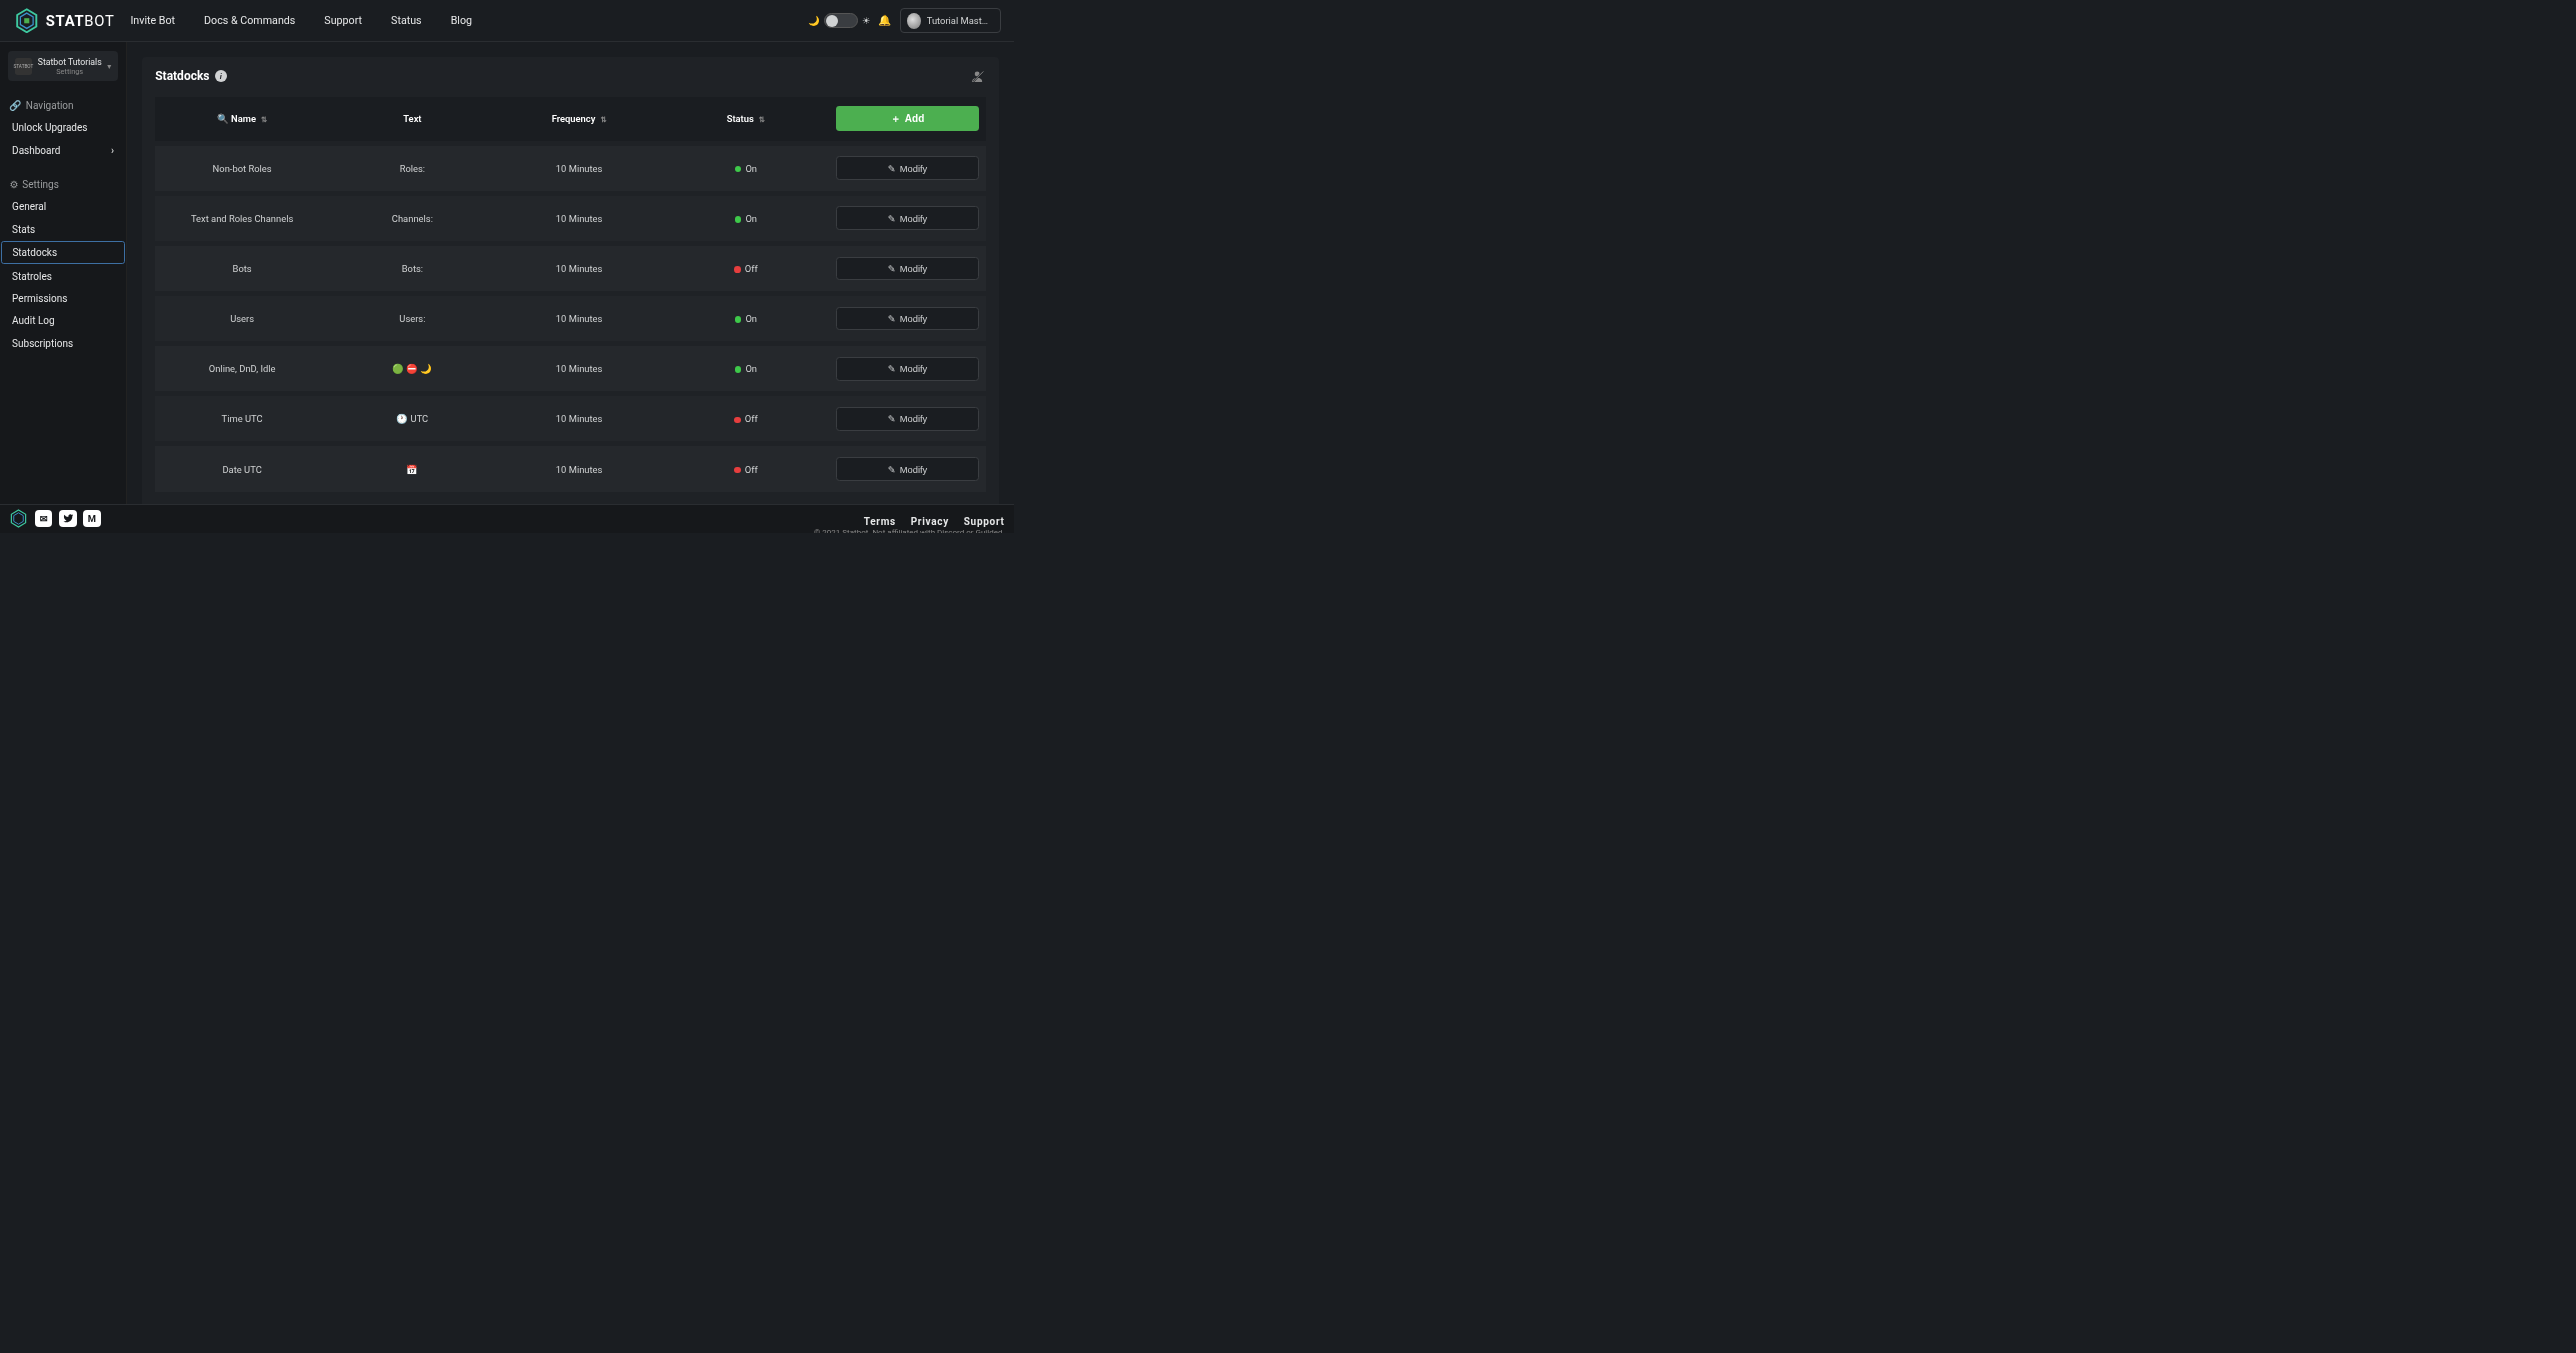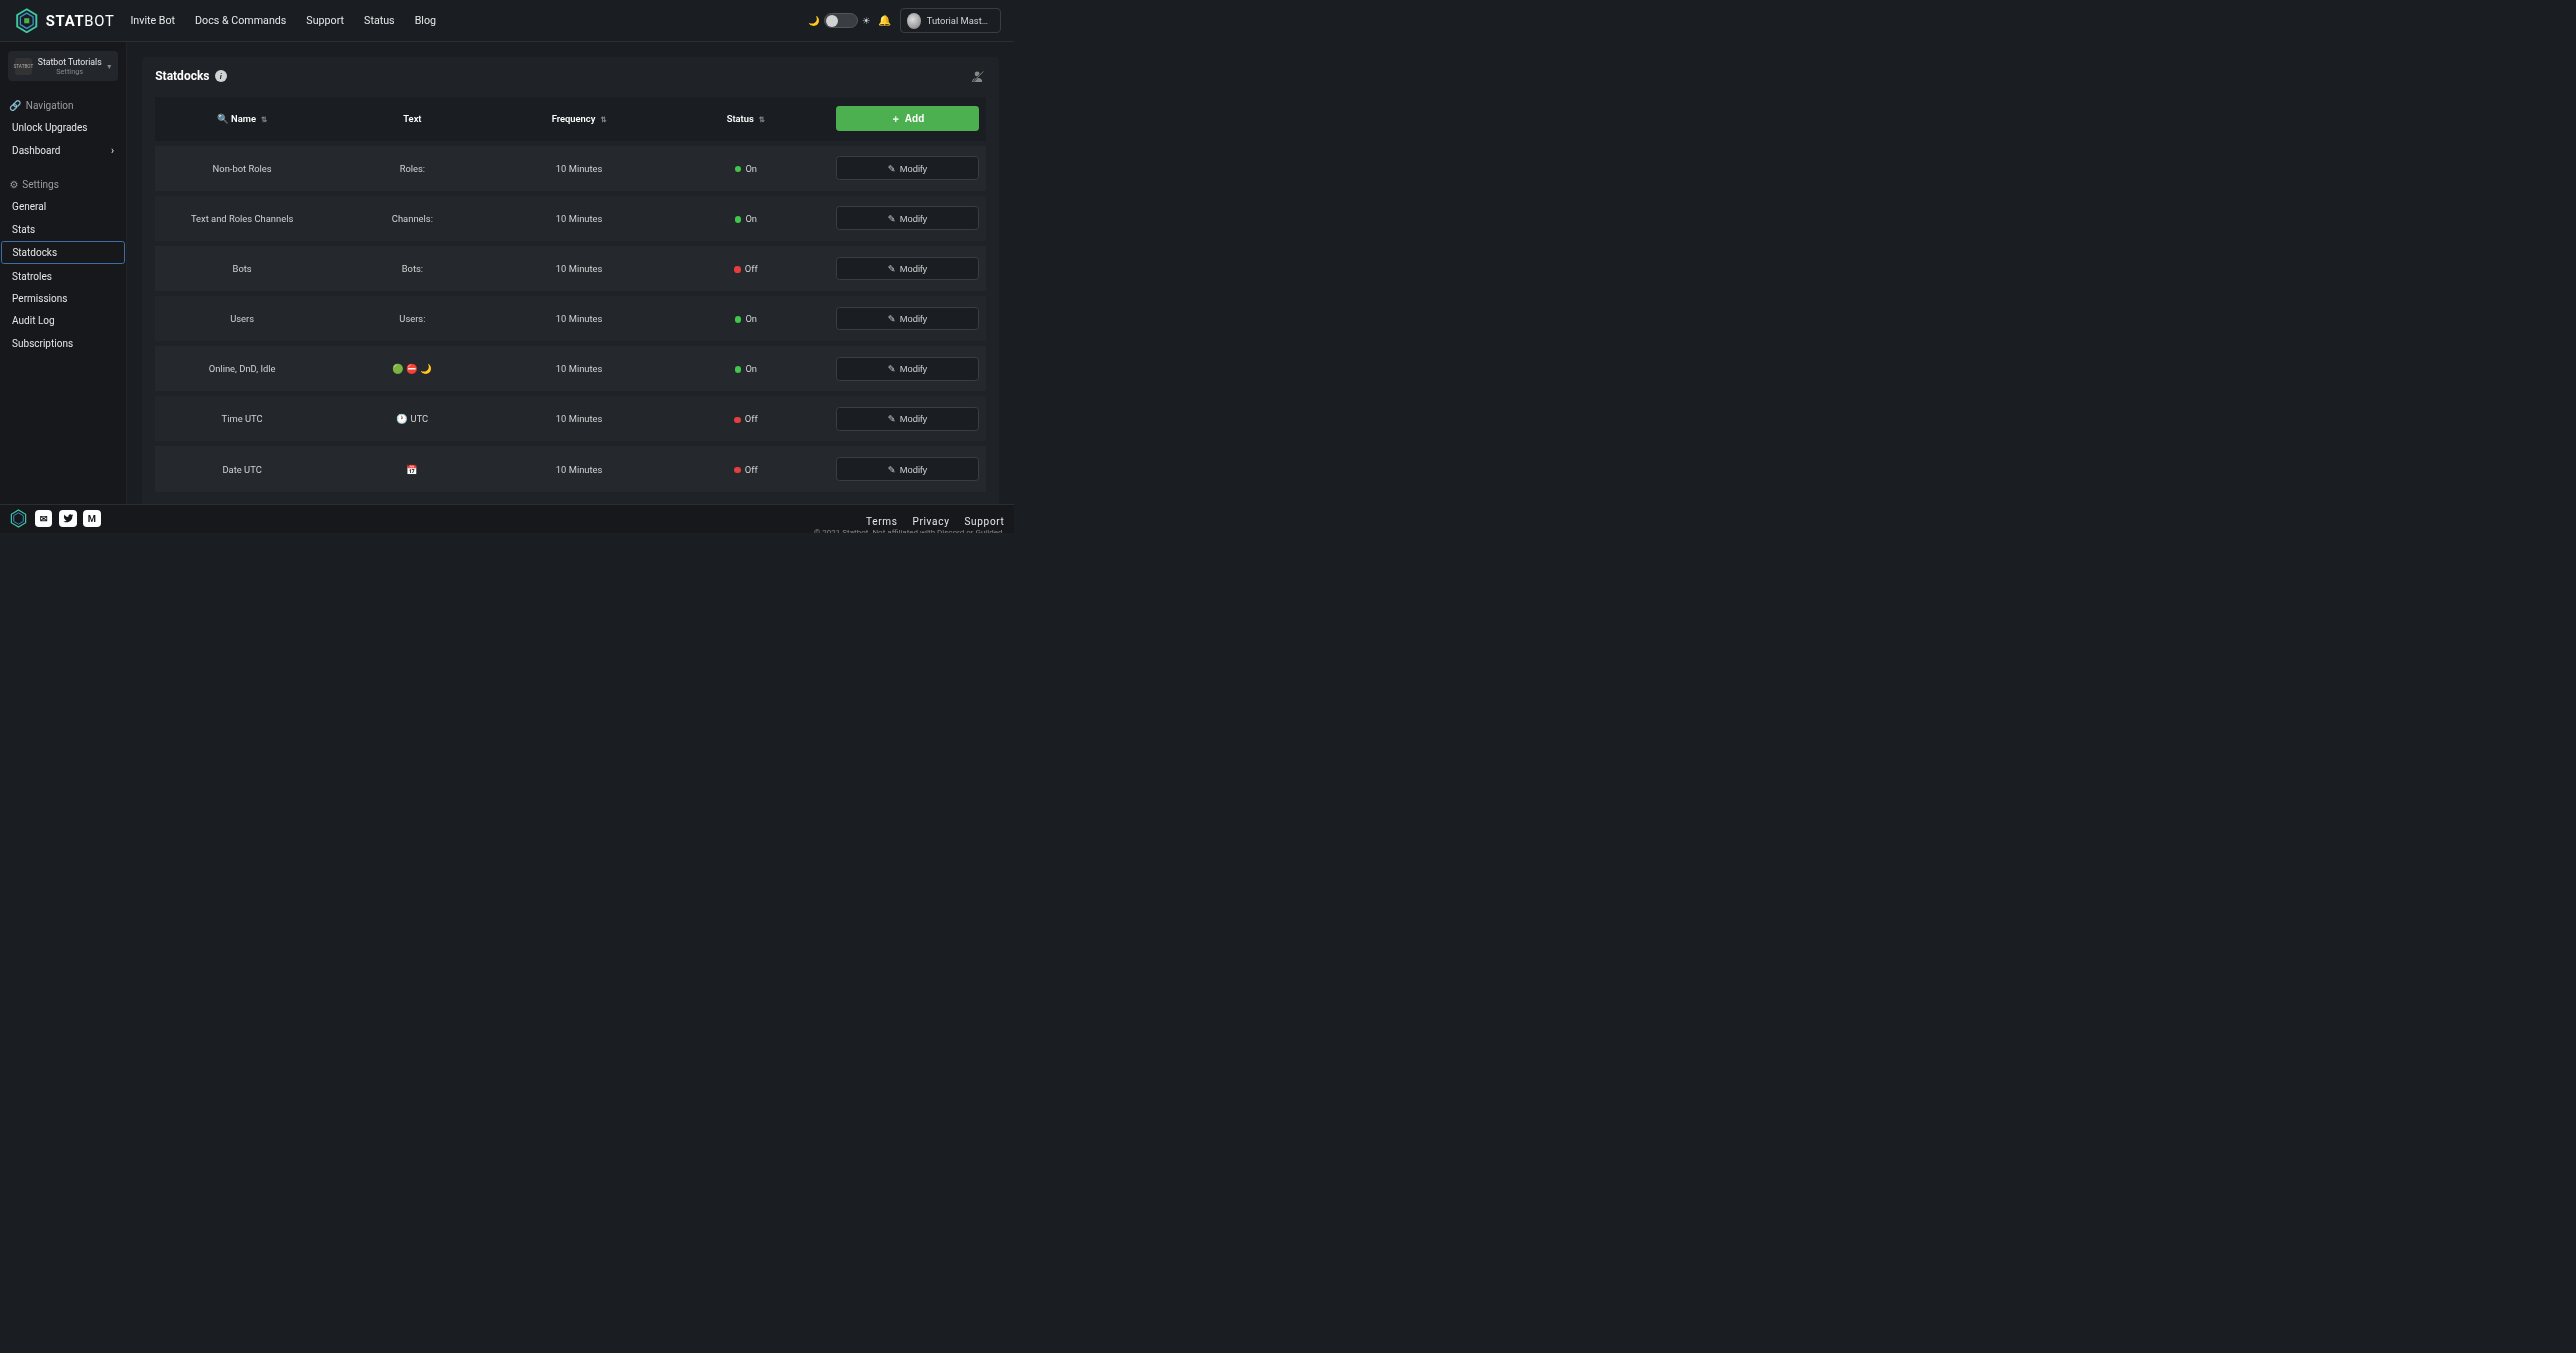--- a/index.html
+++ b/index.html
@@ -28,21 +28,21 @@
   align-items: center;
   gap: 5.4px;
   margin-right: 16px;
 }
 .logo-icon {
   width: 27px; height: 27px;
   display: flex; align-items: center; justify-content: center;
 }
 .logo-text { font-size: 14.8px; font-weight: 700; color: #fff; letter-spacing: 0.7px; }
 .logo-text .light { font-weight: 400; }
-.nav-links { display: flex; gap: 20px; align-items: flex-end; }
+.nav-links { display: flex; gap: 29px; align-items: flex-end; }
 .nav-links a { color: #e6e7e8; text-decoration: none; font-size: 10.7px; }
 .header-right { margin-left: auto; display: flex; align-items: center; gap: 8px; }
 .theme-toggle {
   display: flex; align-items: center; gap: 4px;
 }
 .switch {
   width: 34px; height: 14.8px; background: #3a3d41; border: 0.7px solid #555;
   border-radius: 8px; position: relative;
 }
 .switch::after {
@@ -160,21 +160,21 @@
 }
 .footer-left { display: flex; align-items: center; gap: 6.7px; }
 .footer-logo { width: 19px; height: 19px; }
 .social {
   width: 17.4px; height: 17.4px; background: #fff; color: #16181b;
   border-radius: 4px; display: flex; align-items: center; justify-content: center;
   font-size: 9.4px; font-weight: 700;
 }
 .footer-right { margin-left: auto; text-align: right; }
 .footer-links { display: flex; gap: 14.8px; justify-content: flex-end; }
-.footer-links a { color: #e6e7e8; text-decoration: none; font-weight: 400; letter-spacing: 0.7px; font-size: 10px; margin-top: 16px; }
+.footer-links a { color: #e6e7e8; text-decoration: none; font-weight: 700; letter-spacing: 0.7px; font-size: 10px; margin-top: 16px; }
 .copyright { color: #888; font-size: 8px; margin-top: 1.3px; }
 
 svg { display: block; }
 </style>
 </head>
 <body>
 
 <div class="header">
   <div class="logo-wrap">
     <span class="logo-icon">

